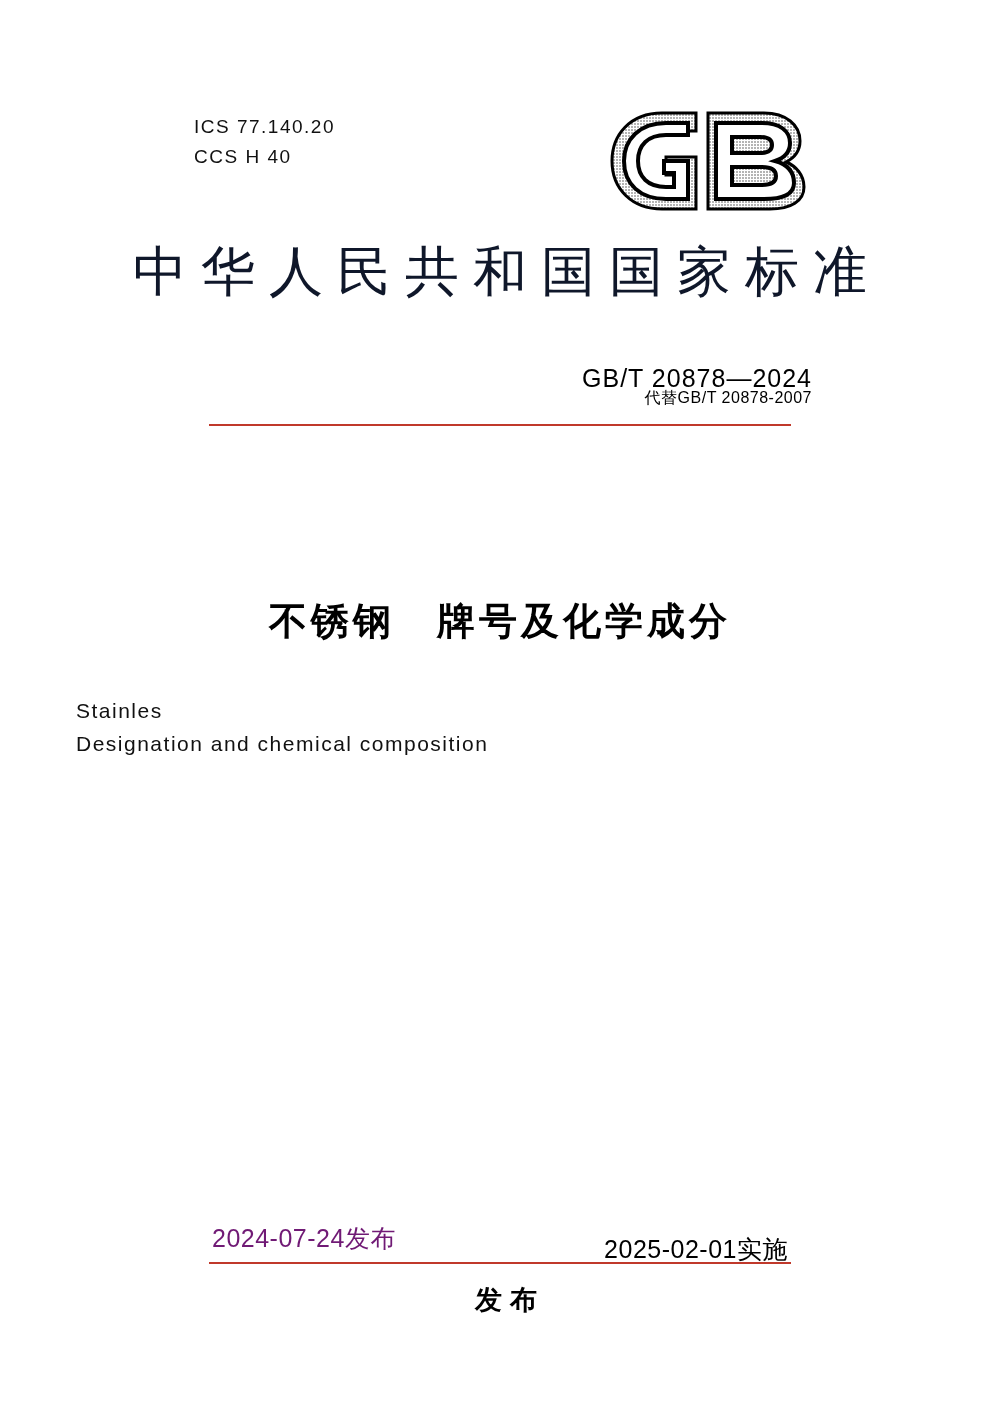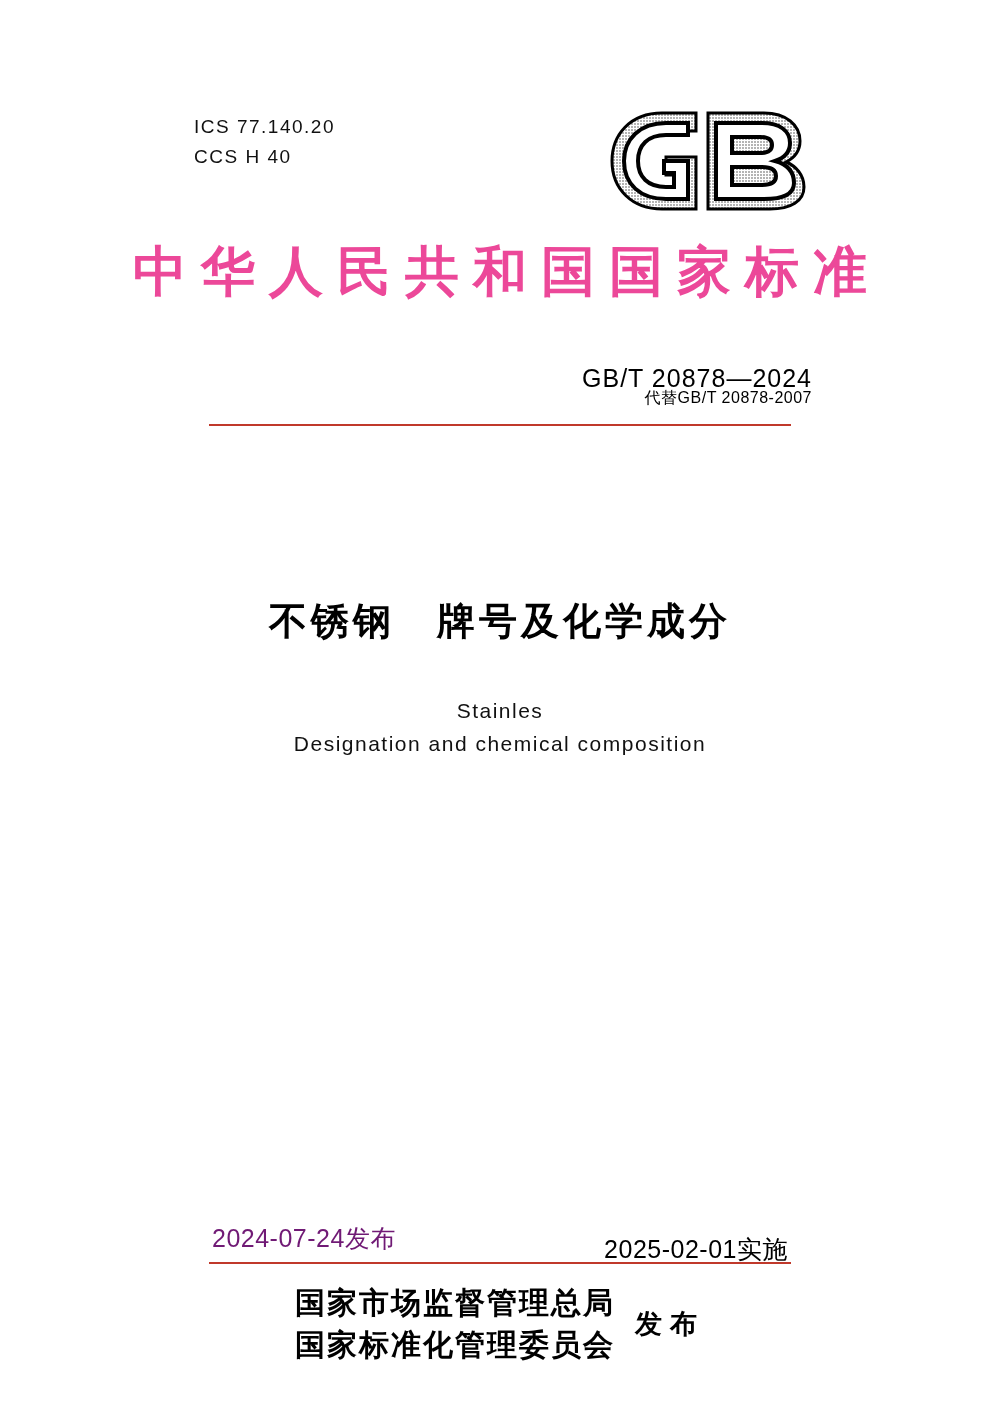--- a/index.html
+++ b/index.html
@@ -42,25 +42,25 @@
   }
 
   
   .national-title {
     position: absolute;
     left: 0;
     right: 0;
     top: 236px;
     text-align: center;
     font-family: "DejaVu Serif", serif;
-    font-weight: bold;
+    font-weight: normal;
     font-size: 54px;
     letter-spacing: 14px;
     text-indent: 14px;
-    color: #ec4899;
+    color: #0f172a;
   }
 
   
   .std-no {
     position: absolute;
     right: 112px;
     top: 364px;
     text-align: right;
     font-family: "Liberation Sans", sans-serif;
     font-size: 25px;
@@ -107,21 +107,20 @@
     font-weight: bold;
     font-size: 38px;
     letter-spacing: 4px;
     color: #000;
   }
   .doc-title-en {
     position: absolute;
     left: 0;
     right: 0;
     top: 694px;
-    text-align: center;
     font-family: "Liberation Sans", sans-serif;
     font-size: 21px;
     letter-spacing: 1.5px;
     line-height: 33px;
     color: #111;
   }
 
   
   .date-issue {
     position: absolute;
@@ -214,20 +213,16 @@
     <div>Stainles</div>
     <div>Designation and chemical composition</div>
   </div>
 
   <div class="date-issue">2024-07-24发布</div>
   <div class="date-impl">2025-02-01实施</div>
 
   <div class="rule-bottom"></div>
 
   <div class="issuer">
-    <div class="issuer-names">
-      <div>国家市场监督管理总局</div>
-      <div>国家标准化管理委员会</div>
-    </div>
     <div class="issuer-publish">发布</div>
   </div>
 
 </div>
 
 </body></html>

